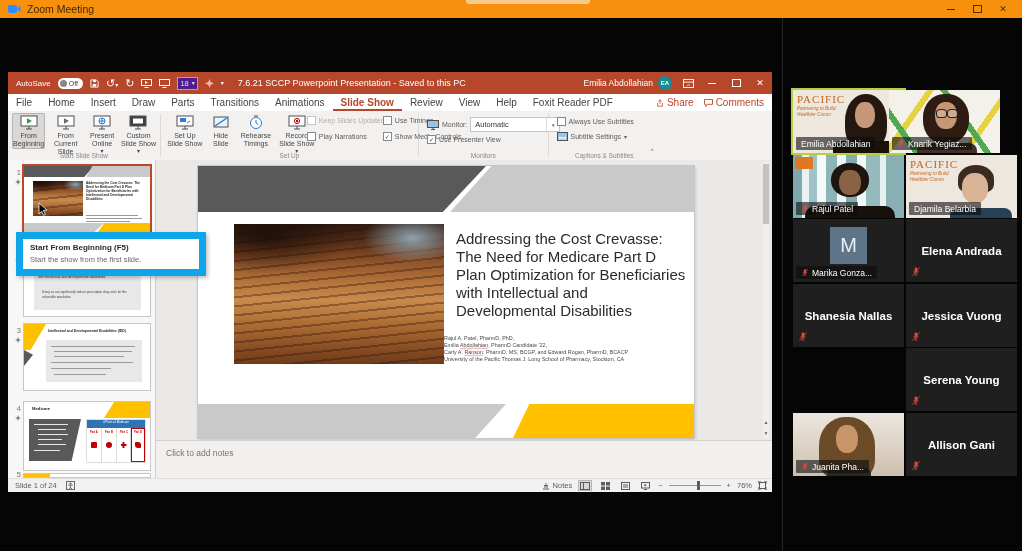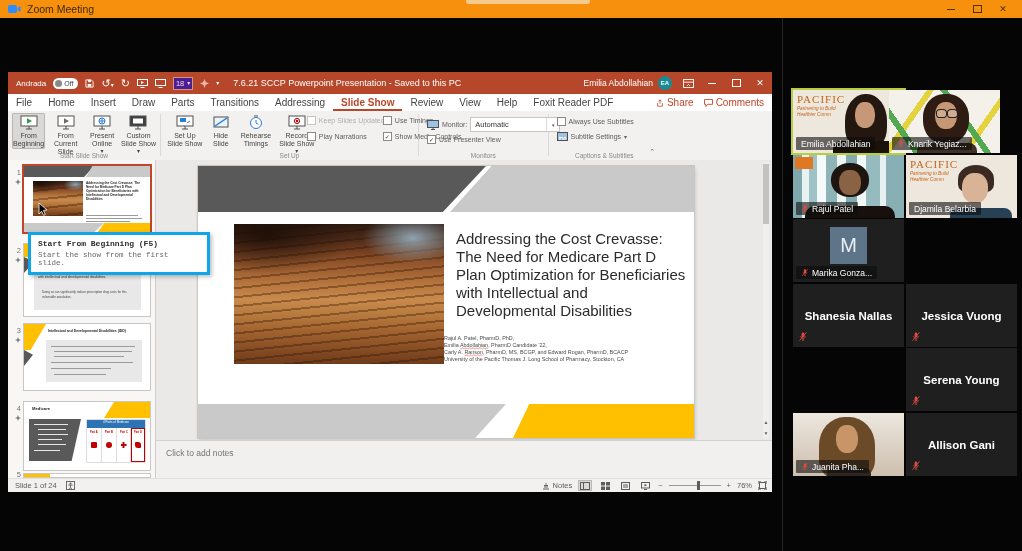--- a/index.html
+++ b/index.html
@@ -97,21 +97,21 @@
   
   #statusbar{left:0;top:406px;width:764px;height:13px;background:#F3F1F0;border-top:1px solid #E2E0DE;display:flex;align-items:center;font-size:7.5px;color:#5E5C5A;}
   #statusbar .left{display:flex;align-items:center;gap:9px;margin-left:7px;}
   #statusbar .right{margin-left:auto;display:flex;align-items:center;gap:6px;margin-right:5px;}
   .vico{width:14px;height:11px;display:flex;align-items:center;justify-content:center;}
   .vico.on{background:#DBD9D7;box-shadow:inset 0 0 0 1px #BBB9B7;}
   #zslider{width:52px;height:1px;background:#9A9896;position:relative;}
   #zslider .zthumb{position:absolute;left:55%;top:-4px;width:3px;height:9px;background:#5E5C5A;}
 
   
-  #tooltip{left:20px;top:160px;width:162px;background:#fff;border:3px solid #0ea5e9;box-shadow:2px 2px 4px rgba(0,0,0,.25);z-index:40;padding:4px 7px 5px;font-family:Liberation Mono, monospace;}
+  #tooltip{left:8px;top:160px;width:162px;background:#fff;border:7px solid #0ea5e9;box-shadow:2px 2px 4px rgba(0,0,0,.25);z-index:40;padding:4px 7px 5px;}
   #tooltip .tt{font-size:8px;font-weight:bold;color:#2b2b2b;}
   #tooltip .tb{font-size:7.5px;color:#6a6866;margin-top:3px;}
   #cursor{left:30px;top:130px;z-index:50;}
 
   
   .tile{width:111px;height:63px;background:#1F1F1F;overflow:hidden;}
   .tile.activebrd{box-shadow:0 0 0 2px var(--active_speaker_border,#B9CE3C);}
   .vid{position:absolute;inset:0;overflow:hidden;}
   .plabel{position:absolute;left:3px;bottom:3px;display:flex;align-items:center;gap:3px;background:rgba(12,12,12,.6);color:#fff;font-size:8.5px;padding:1.5px 5px;border-radius:1px;z-index:5;white-space:nowrap;}
   .pname{position:absolute;inset:0;display:flex;align-items:center;justify-content:center;color:#fff;font-weight:bold;font-size:11.5px;}
@@ -151,21 +151,21 @@
         </div>
       <div class="zwc">✕</div>
     </div>
   </div>
   <div id="sharestrip" class="r"></div>
 
   <div id="ppt" class="r">
 
     <div id="ppt-titlebar" class="r">
       <div class="qat">
-        <span style="font-size:8px">Andrada</span>
+        <span style="font-size:8px">AutoSave</span>
         <span class="pill">
             <span class="dot"></span>
             <span>Off</span>
           </span>
         <svg width="9" height="9" viewBox="0 0 10 10">
             <path d="M1 1h6l2 2v6H1z" fill="none" stroke="#fff"></path>
             <rect x="3" y="5.5" width="4" height="3" fill="#fff"></rect>
             <rect x="3.5" y="1" width="3" height="2.5" fill="#fff"></rect>
           </svg>
         <span><span class="glyph">↺</span><span class="caret">▾</span></span>
@@ -213,21 +213,21 @@
       </div>
     </div>
 
     <div id="tabsrow" class="r">
       <div class="tab">File</div>
       <div class="tab">Home</div>
       <div class="tab">Insert</div>
       <div class="tab">Draw</div>
       <div class="tab">Parts</div>
       <div class="tab">Transitions</div>
-      <div class="tab">Addressing</div>
+      <div class="tab">Animations</div>
       <div class="tab active">Slide Show</div>
       <div class="tab">Review</div>
       <div class="tab">View</div>
       <div class="tab">Help</div>
       <div class="tab">Foxit Reader PDF</div>
       <div class="right">
         <span class="lbl">
           <svg width="8" height="8" viewBox="0 0 10 10">
               <path d="M5 6V1M3 3l2-2 2 2" fill="none" stroke="#C0462A"></path>
               <path d="M2 5v4h6V5" fill="none" stroke="#C0462A"></path>
@@ -657,20 +657,28 @@
     <div class="plabel">
       <svg class="mic" width="8" height="9" viewBox="0 0 12 12">
           <path d="M6 1.2c1 0 1.7.8 1.7 1.7v2.6c0 1-.8 1.7-1.7 1.7S4.3 6.5 4.3 5.5V2.9c0-1 .8-1.7 1.7-1.7z" fill="currentColor"></path>
           <path d="M3.2 5.4a2.8 2.8 0 0 0 5.6 0M6 8.2v2M4.5 10.4h3" fill="none" stroke="currentColor" stroke-width=".9"></path>
           <path d="M1.8 11 10.2 1" stroke="currentColor"></path>
         </svg>
       <span>Marika Gonza...</span>
       </div>
   </div>
 
+  <div class="tile r" style="left:906px;top:219px">
+    <div class="pname">Elena Andrada</div>
+    <svg class="cmic mic" width="10" height="11" viewBox="0 0 12 12">
+        <path d="M6 1.2c1 0 1.7.8 1.7 1.7v2.6c0 1-.8 1.7-1.7 1.7S4.3 6.5 4.3 5.5V2.9c0-1 .8-1.7 1.7-1.7z" fill="currentColor"></path>
+        <path d="M3.2 5.4a2.8 2.8 0 0 0 5.6 0M6 8.2v2M4.5 10.4h3" fill="none" stroke="currentColor" stroke-width=".9"></path>
+        <path d="M1.8 11 10.2 1" stroke="currentColor"></path>
+      </svg>
+  </div>
 
   <div class="tile r" style="left:793px;top:284px">
     <div class="pname">Shanesia Nallas</div>
     <svg class="cmic mic" width="10" height="11" viewBox="0 0 12 12">
         <path d="M6 1.2c1 0 1.7.8 1.7 1.7v2.6c0 1-.8 1.7-1.7 1.7S4.3 6.5 4.3 5.5V2.9c0-1 .8-1.7 1.7-1.7z" fill="currentColor"></path>
         <path d="M3.2 5.4a2.8 2.8 0 0 0 5.6 0M6 8.2v2M4.5 10.4h3" fill="none" stroke="currentColor" stroke-width=".9"></path>
         <path d="M1.8 11 10.2 1" stroke="currentColor"></path>
       </svg>
   </div>
 

